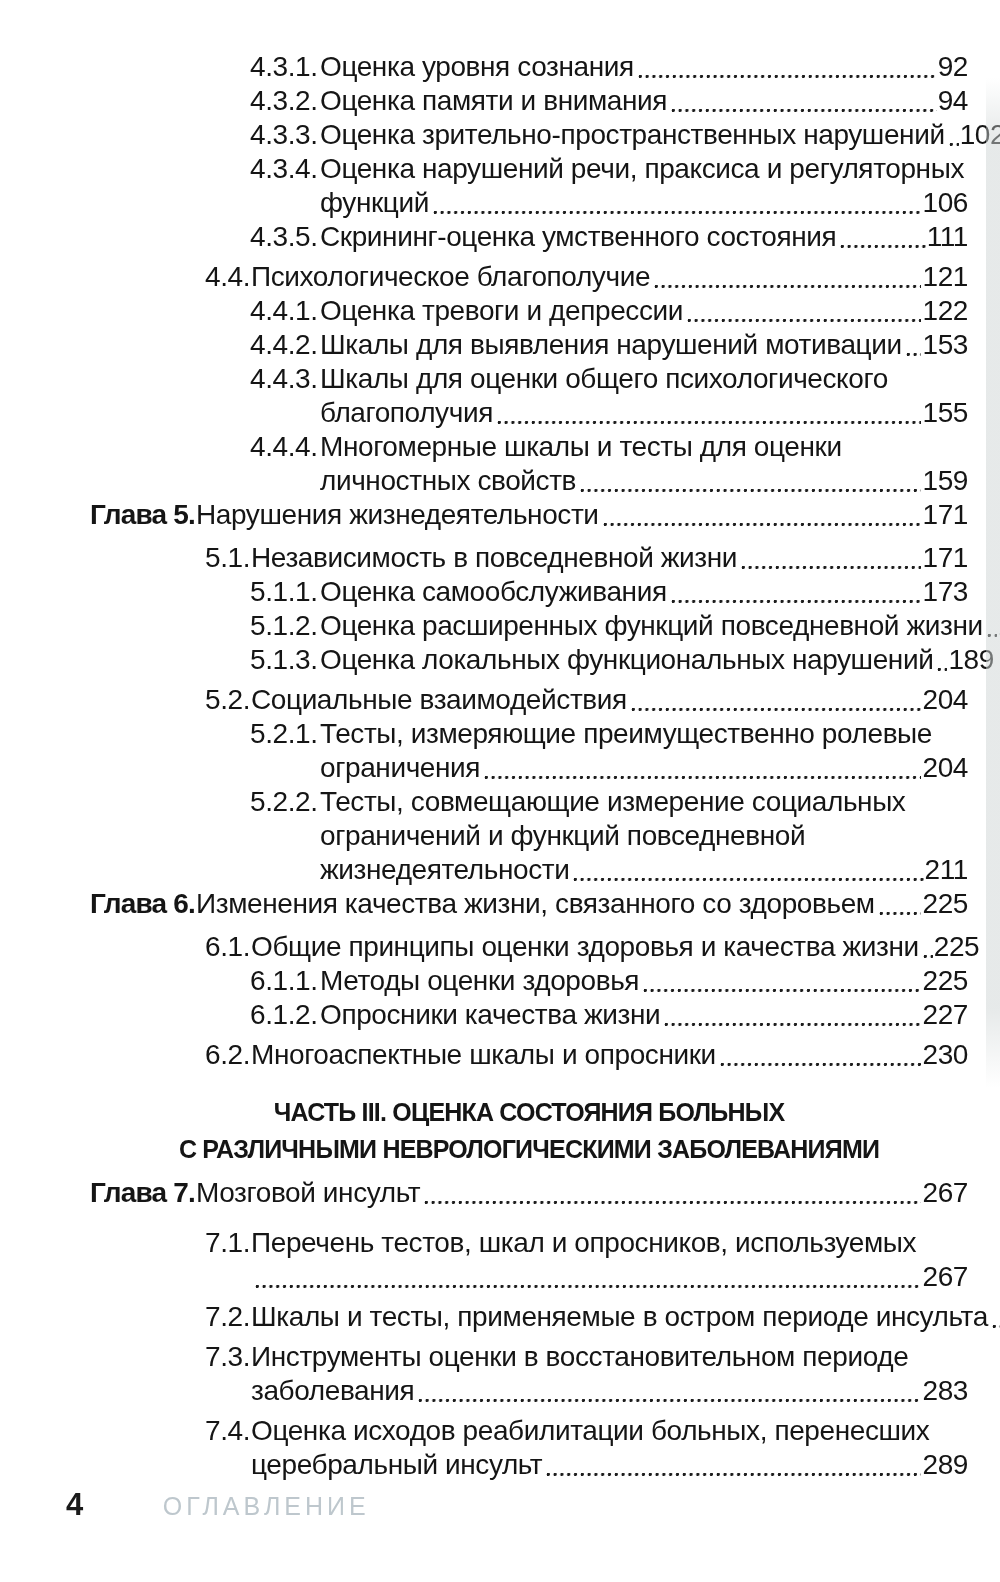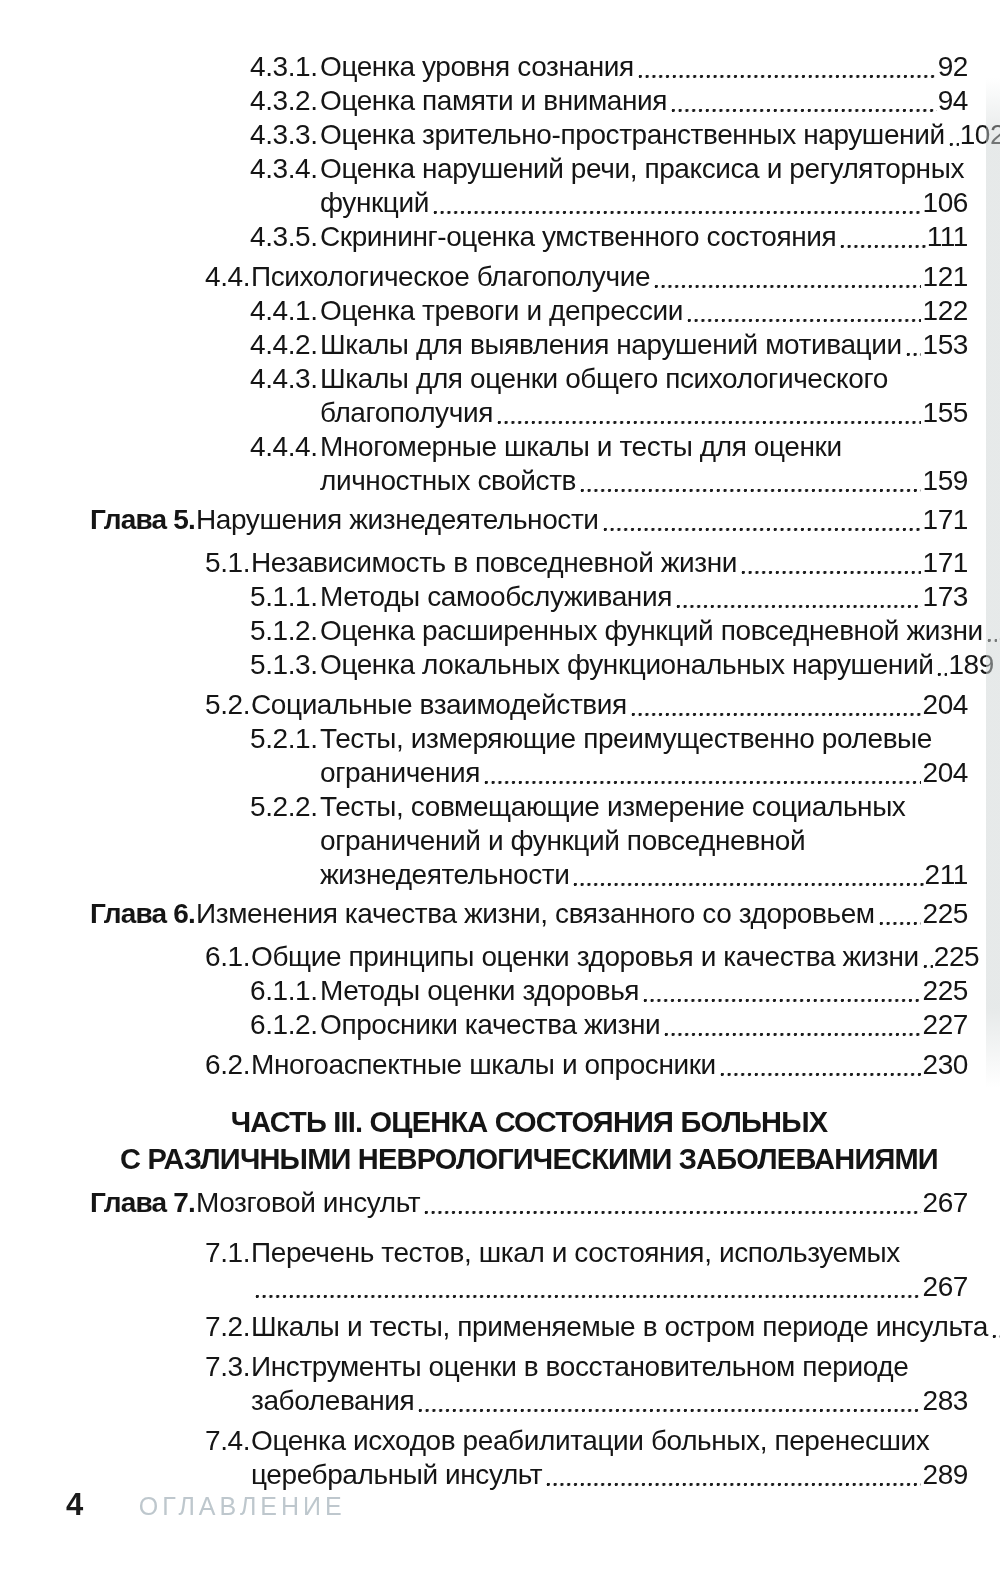--- a/index.html
+++ b/index.html
@@ -59,53 +59,53 @@
     margin: 0 1px 5px 4px;
     background-image: radial-gradient(circle at 2.2px 2.4px, #1c1c1c 1.45px, rgba(0,0,0,0) 1.8px);
     background-size: 6.8px 5px;
     background-repeat: repeat-x;
   }
   .entry .line.with-page .pg {
     display: inline;
     flex: 0 0 auto;
   }
   
-  .level-0 { margin-left: 90px;  margin-top: 5px; margin-bottom: 9px; }
+  .level-0 { margin-left: 90px;  margin-bottom: 9px; }
   .level-0 .num { flex-basis: 106px; font-weight: bold; letter-spacing: -0.8px; }
   .level-1 { margin-left: 205px; margin-top: 6px; }
   .level-1 .num { flex-basis: 46px; }
   .level-2 { margin-left: 250px; }
   .level-2 .num { flex-basis: 70px; }
   .section-part3 .level-0 { margin-bottom: 16px; }
   
   .part-heading {
     margin: 22px 32px 8px 90px;
     text-align: center;
     font-weight: bold;
-    font-size: 29px;
+    font-size: 25px;
     line-height: 37px;
     letter-spacing: -0.8px;
   }
   
   .footer {
     position: absolute;
     left: 0;
     top: 1487px;
     width: 1000px;
     display: flex;
     align-items: baseline;
   }
   .footer .folio {
     margin-left: 66px;
     font-size: 31px;
     font-weight: bold;
     color: #1a1a1a;
   }
   .footer .running {
-    margin-left: 56px;
+    margin-left: 80px;
     font-size: 25px;
     letter-spacing: 4px;
     color: #b7c2c8;
     opacity: 0.9;
   }
   
   .scan-edge {
     position: absolute;
     top: 78px;
     right: 0;
@@ -269,21 +269,21 @@
         <span class="leader"></span>
         <span class="pg">171</span>
       </span>
           </span>
   </div>
         <div class="entry level-2">
     <span class="num">5.1.1.</span>
     <span class="body">
 
     <span class="line with-page">
-        <span class="txt">Методы самообслуживания</span>
+        <span class="txt">Оценка самообслуживания</span>
         <span class="leader"></span>
         <span class="pg">173</span>
       </span>
           </span>
   </div>
         <div class="entry level-2">
     <span class="num">5.1.2.</span>
     <span class="body">
 
     <span class="line with-page">
@@ -421,21 +421,21 @@
         <span class="leader"></span>
         <span class="pg">267</span>
       </span>
           </span>
   </div>
         <div class="entry level-1">
     <span class="num">7.1.</span>
     <span class="body">
 
     <span class="line">
-        <span class="txt">Перечень тестов, шкал и состояния, используемых</span>
+        <span class="txt">Перечень тестов, шкал и опросников, используемых</span>
 
       </span>
             <span class="line with-page">
         <span class="leader"></span>
         <span class="pg">267</span>
       </span>
           </span>
   </div>
         <div class="entry level-1">
     <span class="num">7.2.</span>

